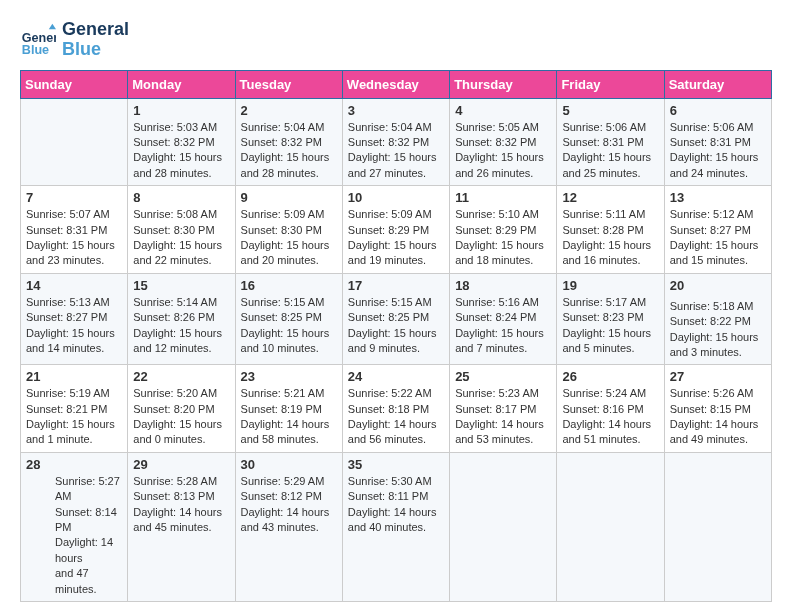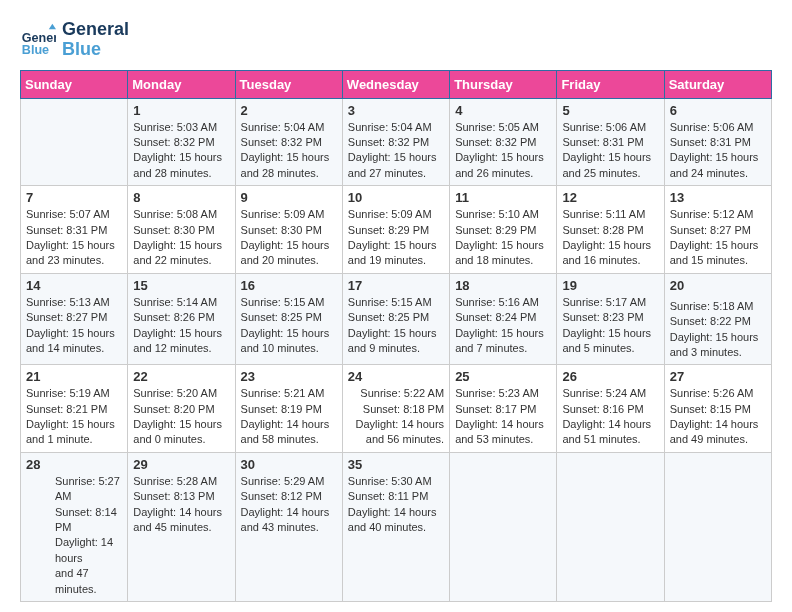--- a/index.html
+++ b/index.html
@@ -290,21 +290,21 @@
         </td>
         <td>
           <span class="day-number">23</span>
           <div class="day-content" style="white-space: pre-line;">Sunrise: 5:21 AM
 Sunset: 8:19 PM
 Daylight: 14 hours
 and 58 minutes.</div>
         </td>
         <td>
           <span class="day-number">24</span>
-          <div class="day-content" style="white-space: pre-line; text-align: right;">Sunrise: 5:22 AM
+          <div class="day-content" style="white-space: pre-line;">Sunrise: 5:22 AM
 Sunset: 8:18 PM
 Daylight: 14 hours
 and 56 minutes.</div>
         </td>
         <td>
           <span class="day-number">25</span>
           <div class="day-content" style="white-space: pre-line;">Sunrise: 5:23 AM
 Sunset: 8:17 PM
 Daylight: 14 hours
 and 53 minutes.</div>

